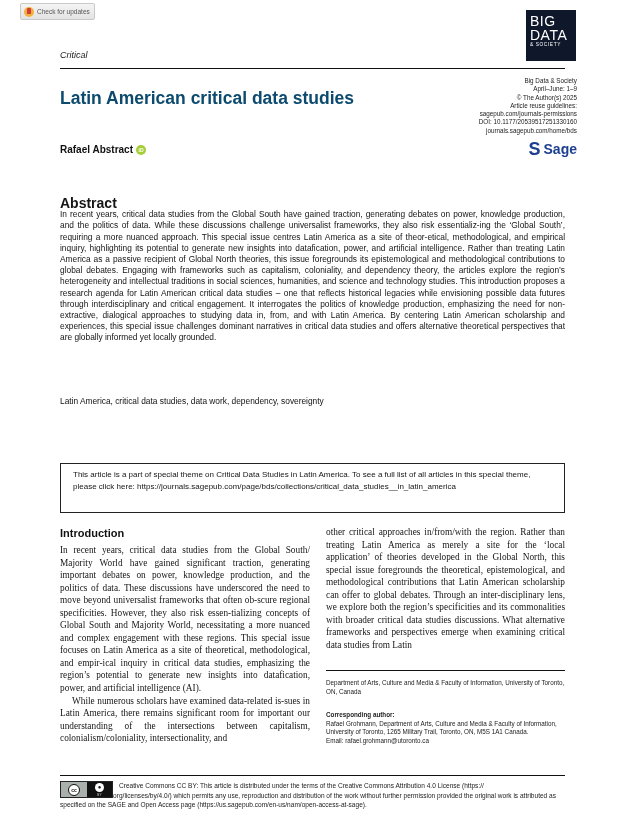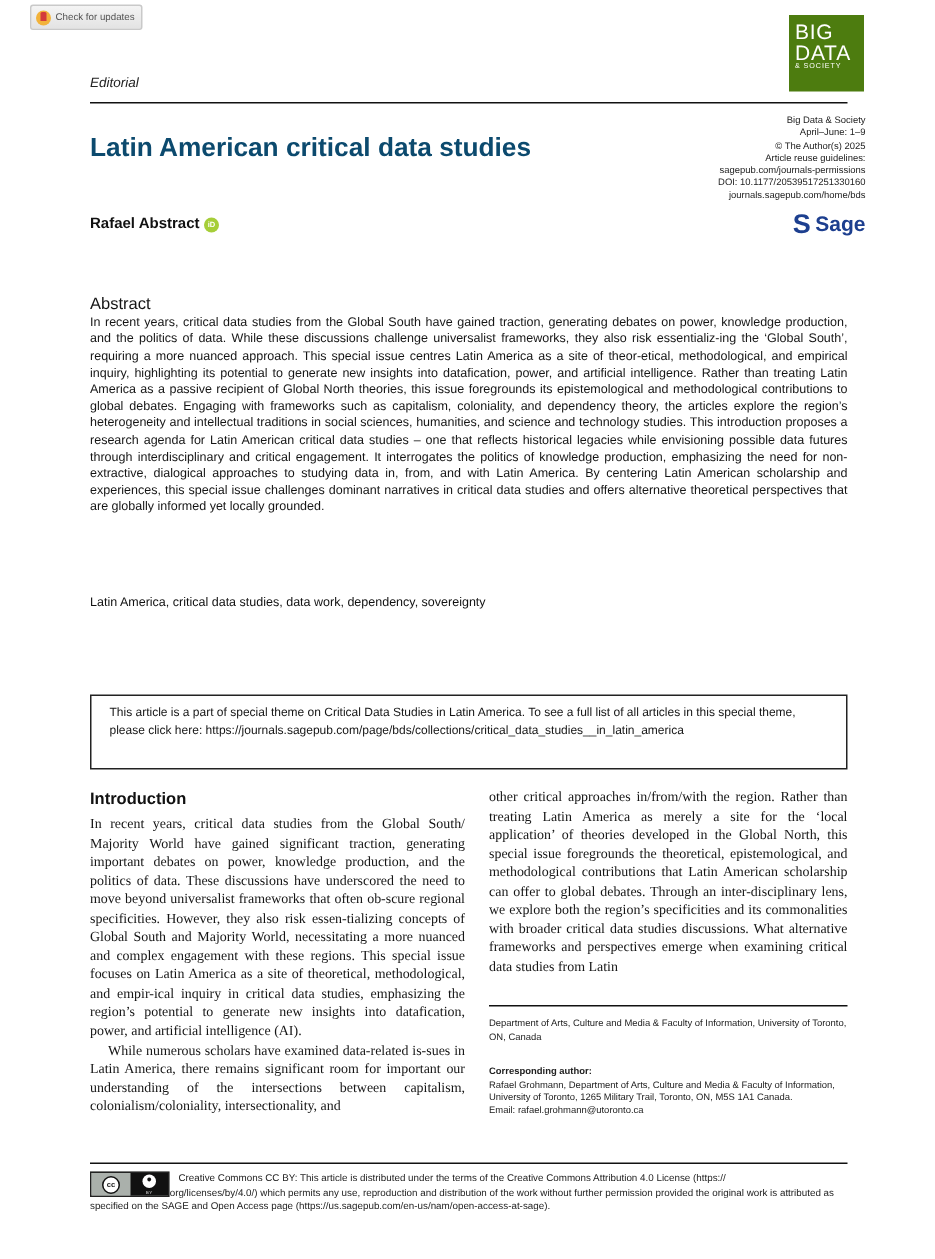--- a/index.html
+++ b/index.html
@@ -12,36 +12,36 @@
     border: 1px solid #c9c9c9; border-radius: 2px; background: linear-gradient(#f4f4f4,#e3e3e3);
     display: flex; align-items: center; gap: 3px; font-size: 6.5px; color: #555; cursor: pointer;
   }
   #check-updates .cu-icon { width: 10px; height: 10px; border-radius: 50%; background: #f2b23a; position: relative; }
   #check-updates .cu-icon::after { content: ""; position: absolute; left: 3px; top: 1px; width: 4px; height: 6px; background: #d43b3b; border-radius: 1px 1px 0 0; }
 
   #section-label { position: absolute; left: 60px; top: 50px; font-size: 9px; font-style: italic; color: #222; }
   #top-rule { position: absolute; left: 60px; top: 68px; width: 505px; height: 1px; background: #111; }
 
   #journal-logo {
-    position: absolute; left: 526px; top: 10px; width: 50px; height: 51px; background: #4d7c0f; color: #fff;
+    position: absolute; left: 526px; top: 10px; width: 50px; height: 51px; background: #0f172a; color: #fff;
     padding: 4px 0 0 4px; box-sizing: border-box; line-height: 1;
   }
   #journal-logo .l1, #journal-logo .l2 { font-size: 14px; letter-spacing: 0.5px; display: block; }
   #journal-logo .l3 { font-size: 4.8px; letter-spacing: 0.6px; display: block; margin-top: 1px; }
 
   #meta-block { position: absolute; right: 46px; top: 77px; text-align: right; font-size: 6.3px; line-height: 8.3px; color: #222; }
   #sage-logo { position: absolute; right: 46px; top: 140px; display: flex; align-items: center; gap: 3px; color: #1d3f8f; font-weight: bold; font-size: 14px; }
   #sage-logo .s-icon { font-size: 18px; font-weight: bold; line-height: 1; }
 
   #article-title { position: absolute; left: 60px; top: 88px; font-size: 17.5px; font-weight: bold; color: #0c4a6e; margin: 0; }
   #author { position: absolute; left: 60px; top: 144px; font-size: 10px; font-weight: bold; display: flex; align-items: center; gap: 3px; }
   #orcid-icon { width: 10px; height: 10px; border-radius: 50%; background: #a6ce39; color: #fff; font-size: 5px; display: inline-flex; align-items: center; justify-content: center; font-weight: bold; }
 
   #abstract { position: absolute; left: 60px; top: 198px; width: 505px; font-size: 8.35px; line-height: 11.2px; text-align: justify; color: #151515; }
-  .heading-sm { font-weight: normal; font-size: 11px; margin: 0 0 0 0; }
+  .heading-sm { font-weight: bold; font-size: 14px; margin: 0 0 0 0; }
   #abstract p { margin: 0; }
 
   #keywords { position: absolute; left: 60px; top: 396px; width: 505px; font-size: 8.35px; line-height: 11px; }
   #keywords p { margin: 0; }
 
   #theme-box {
     position: absolute; left: 60px; top: 463px; width: 505px; height: 50px; box-sizing: border-box;
     border: 1px solid #222; padding: 5px 10px 0 12px; font-size: 8px; line-height: 11.5px; color: #151515;
   }
 
@@ -67,21 +67,21 @@
   #license-text { position: absolute; left: 60px; top: 781px; width: 508px; font-size: 6.55px; line-height: 9.5px; color: #222; text-indent: 59px; }
 </style>
 </head>
 <body class="sans">
 
 <div id="check-updates">
   <span class="cu-icon"></span>
   <span>Check for updates</span>
 </div>
 
-<div id="section-label">Editorial</div>
+<div id="section-label">Critical</div>
 <div id="top-rule"></div>
 
 <div id="journal-logo">
   <span class="l1">BIG</span>
   <span class="l2">DATA</span>
   <span class="l3">&amp; SOCIETY</span>
 </div>
 
 <div id="meta-block">
   <div>Big Data &amp; Society</div>

